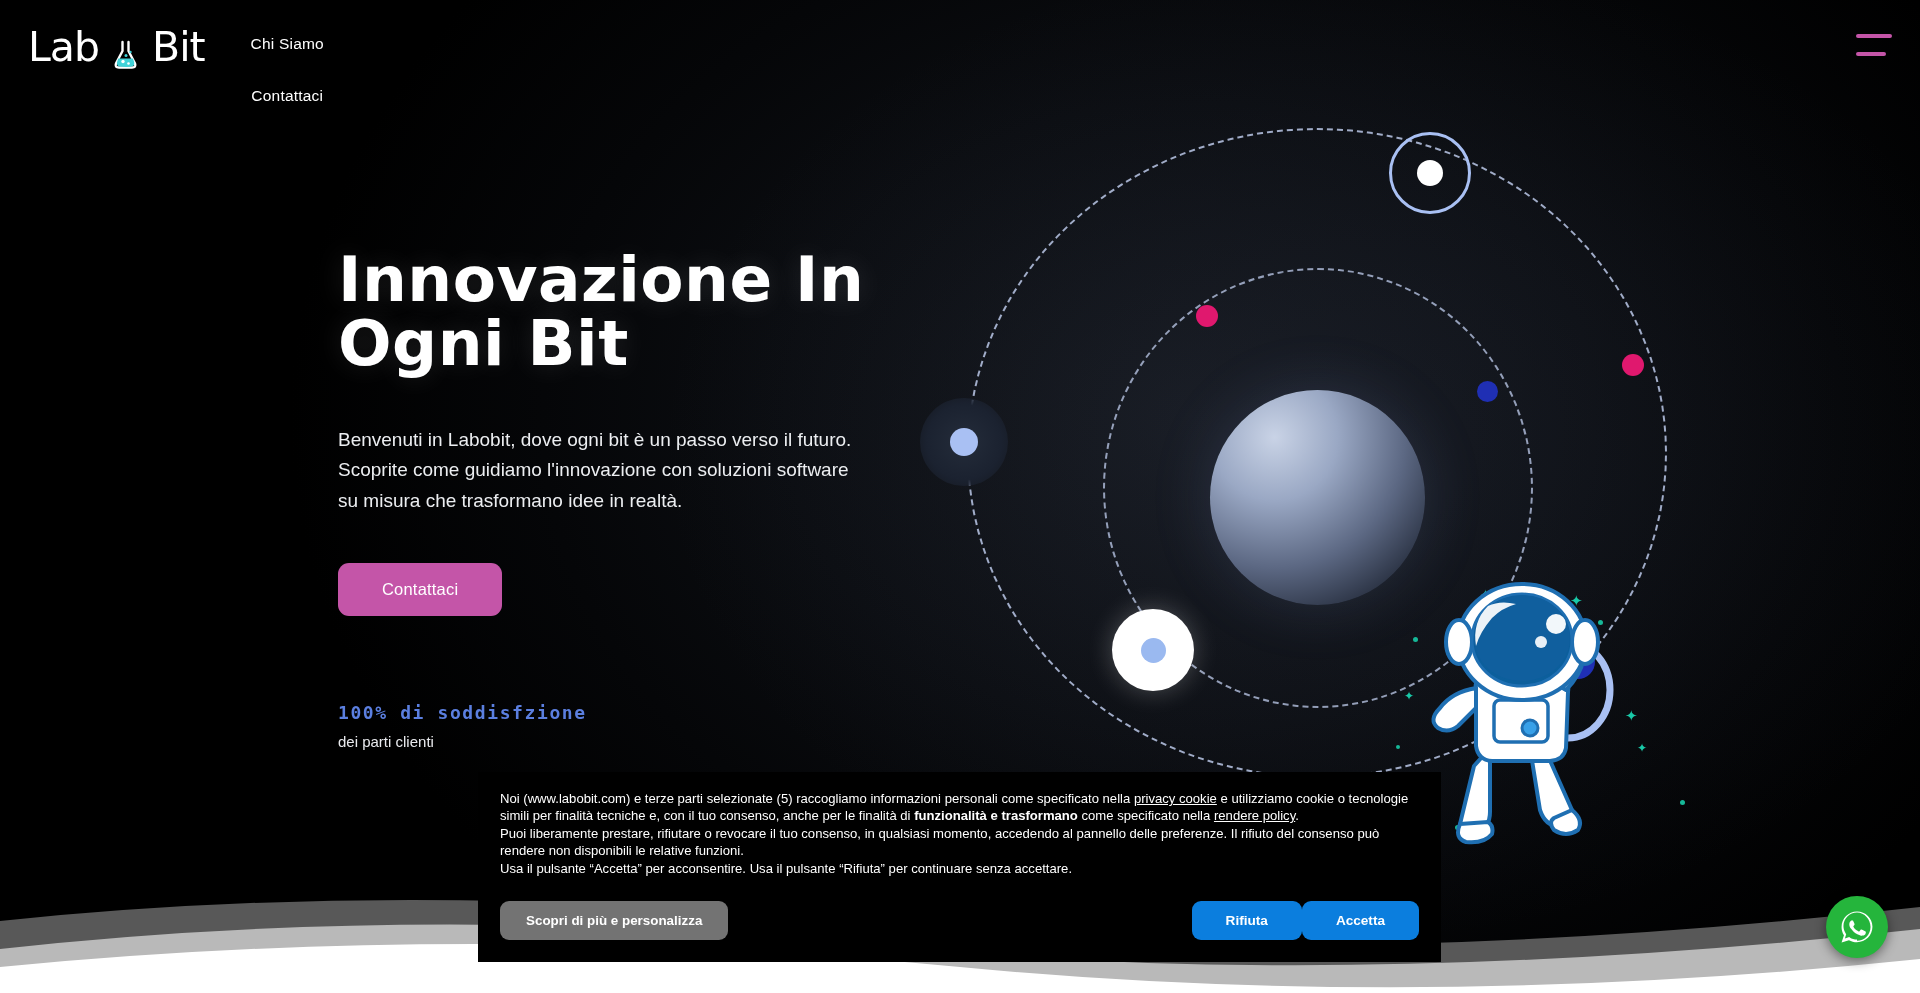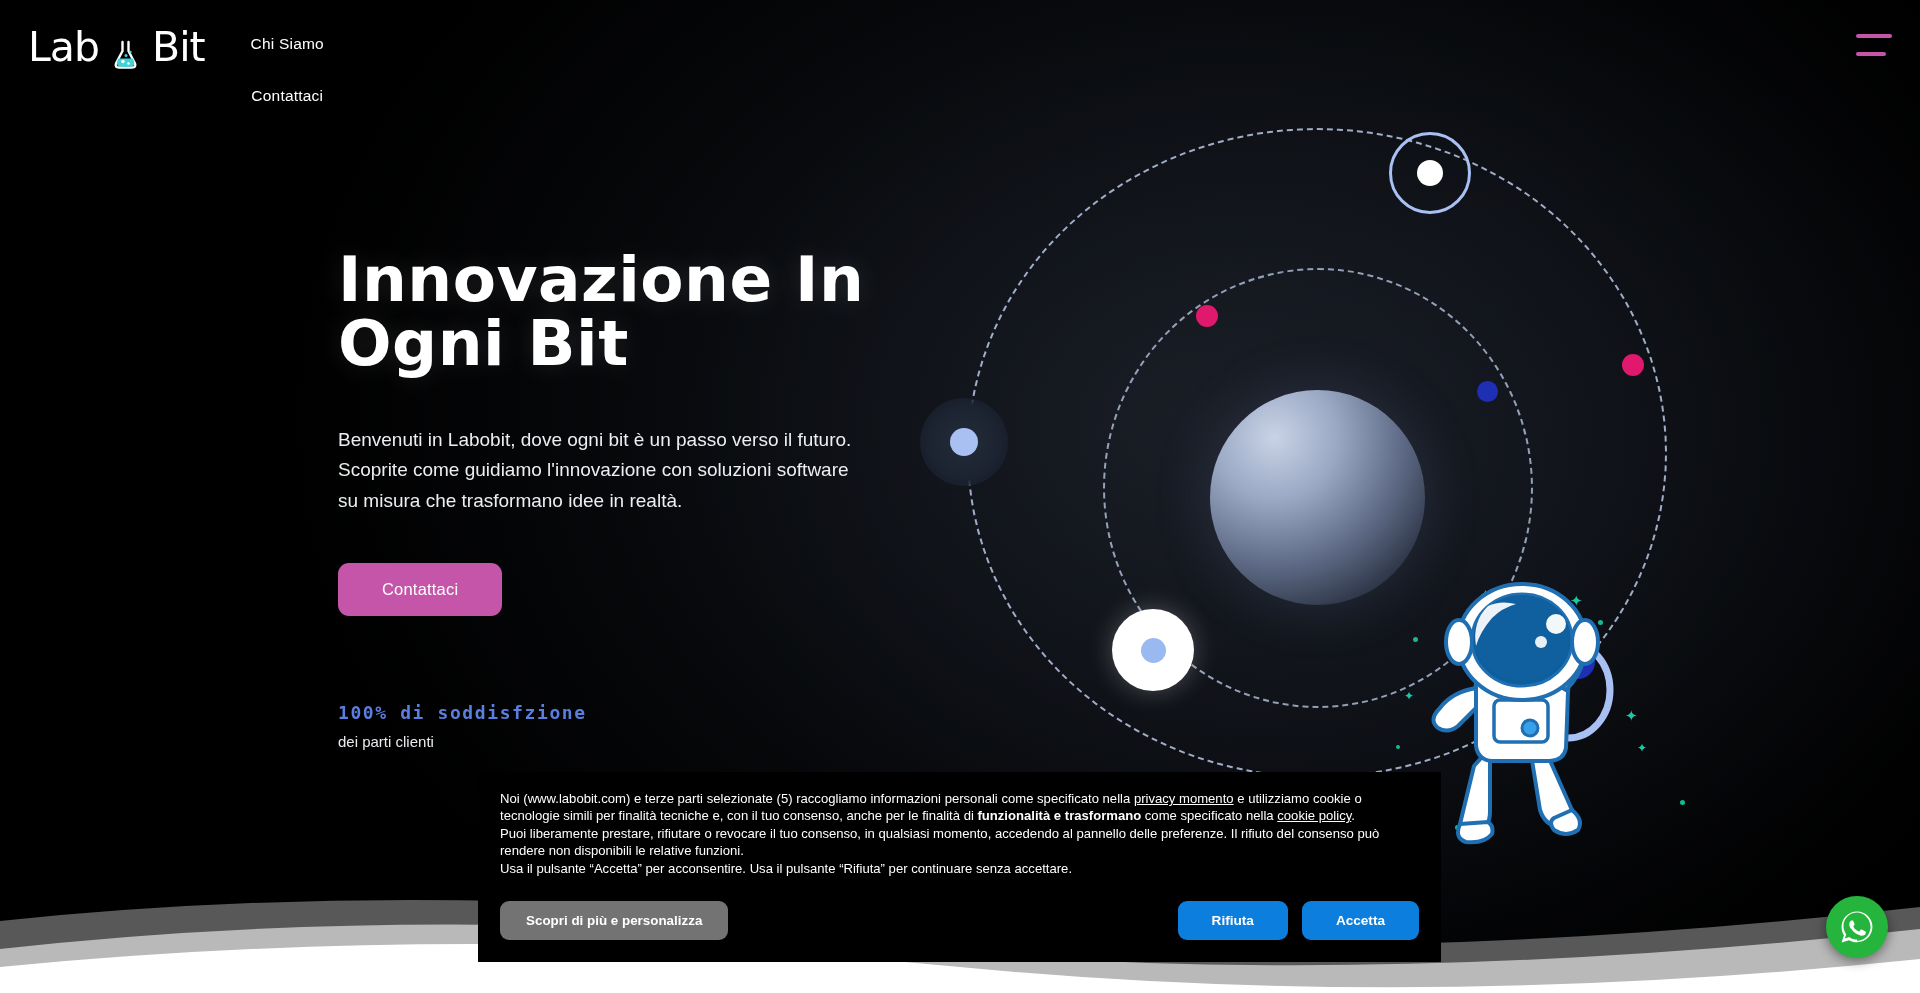--- a/index.html
+++ b/index.html
@@ -146,21 +146,21 @@
   #cookie-text b{ font-weight:700; }
   #cookie-actions{
     position:absolute; left:22px; right:22px; bottom:22px;
     display:flex; align-items:center; justify-content:space-between;
   }
   #customize-button{
     background:#737373; color:#fff; border:none; cursor:pointer;
     font-size:13.4px; font-weight:700; padding:12px 26px; border-radius:9px;
     font-family:"Liberation Sans",sans-serif;
   }
-  #cookie-right-buttons{ display:flex; gap:14px; }
+  #cookie-right-buttons{ display:flex; }
   .cookie-primary{
     background:#0b7ede; color:#fff; border:none; cursor:pointer;
     font-size:13.6px; font-weight:700; padding:12px 34px; border-radius:9px;
     font-family:"Liberation Sans",sans-serif;
   }
 </style>
 </head>
 <body>
 
 <div id="hero-bg"></div>
@@ -281,21 +281,21 @@
 
 <div id="whatsapp-button">
   <svg width="38" height="38" viewBox="0 0 32 32">
     <path fill="#ffffff" d="M16 3C8.8 3 3 8.8 3 16c0 2.5.7 4.9 2 7L3 29l6.2-1.9c2 1.1 4.3 1.7 6.8 1.7 7.2 0 13-5.8 13-13S23.2 3 16 3zm0 23.6c-2.2 0-4.3-.6-6.1-1.8l-.4-.3-3.7 1.1 1.1-3.6-.3-.4c-1.3-1.9-2-4.1-2-6.4 0-6.3 5.1-11.4 11.4-11.4S27.4 9.7 27.4 16 22.3 27.6 16 27.6z"></path>
     <path fill="#ffffff" d="M22 19.2c-.3-.2-1.9-.9-2.2-1s-.5-.2-.7.2c-.2.3-.8 1-1 1.2-.2.2-.4.2-.7.1-.3-.2-1.4-.5-2.6-1.6-1-.9-1.6-1.9-1.8-2.3-.2-.3 0-.5.1-.7l.5-.6c.2-.2.2-.3.3-.5.1-.2 0-.4 0-.6s-.7-1.7-1-2.3c-.3-.6-.5-.5-.7-.5h-.6c-.2 0-.6.1-.9.4-.3.3-1.2 1.1-1.2 2.8s1.2 3.2 1.4 3.5c.2.2 2.4 3.7 5.9 5.1.8.4 1.5.6 2 .7.8.3 1.6.2 2.2.1.7-.1 2-.8 2.2-1.6.3-.8.3-1.5.2-1.6-.1-.2-.3-.3-.6-.4z"></path>
   </svg>
 </div>
 
 <div id="cookie-banner">
   <div id="cookie-text">
-    <p><span>Noi (www.labobit.com) e terze parti selezionate (5) raccogliamo informazioni personali come specificato nella </span><a>privacy momento</a><span> e utilizziamo cookie o tecnologie simili per finalità tecniche e, con il tuo consenso, anche per le finalità di </span><b>funzionalità e trasformano</b><span> come specificato nella </span><a>cookie policy</a><span>.</span></p>
+    <p><span>Noi (www.labobit.com) e terze parti selezionate (5) raccogliamo informazioni personali come specificato nella </span><a>privacy cookie</a><span> e utilizziamo cookie o tecnologie simili per finalità tecniche e, con il tuo consenso, anche per le finalità di </span><b>funzionalità e trasformano</b><span> come specificato nella </span><a>rendere policy</a><span>.</span></p>
     <p>Puoi liberamente prestare, rifiutare o revocare il tuo consenso, in qualsiasi momento, accedendo al pannello delle preferenze. Il rifiuto del consenso può rendere non disponibili le relative funzioni.</p>
     <p>Usa il pulsante “Accetta” per acconsentire. Usa il pulsante “Rifiuta” per continuare senza accettare.</p>
   </div>
   <div id="cookie-actions">
     <button id="customize-button">Scopri di più e personalizza</button>
     <div id="cookie-right-buttons">
       <button class="cookie-primary">Rifiuta</button>
       <button class="cookie-primary">Accetta</button>
     </div>
   </div>

